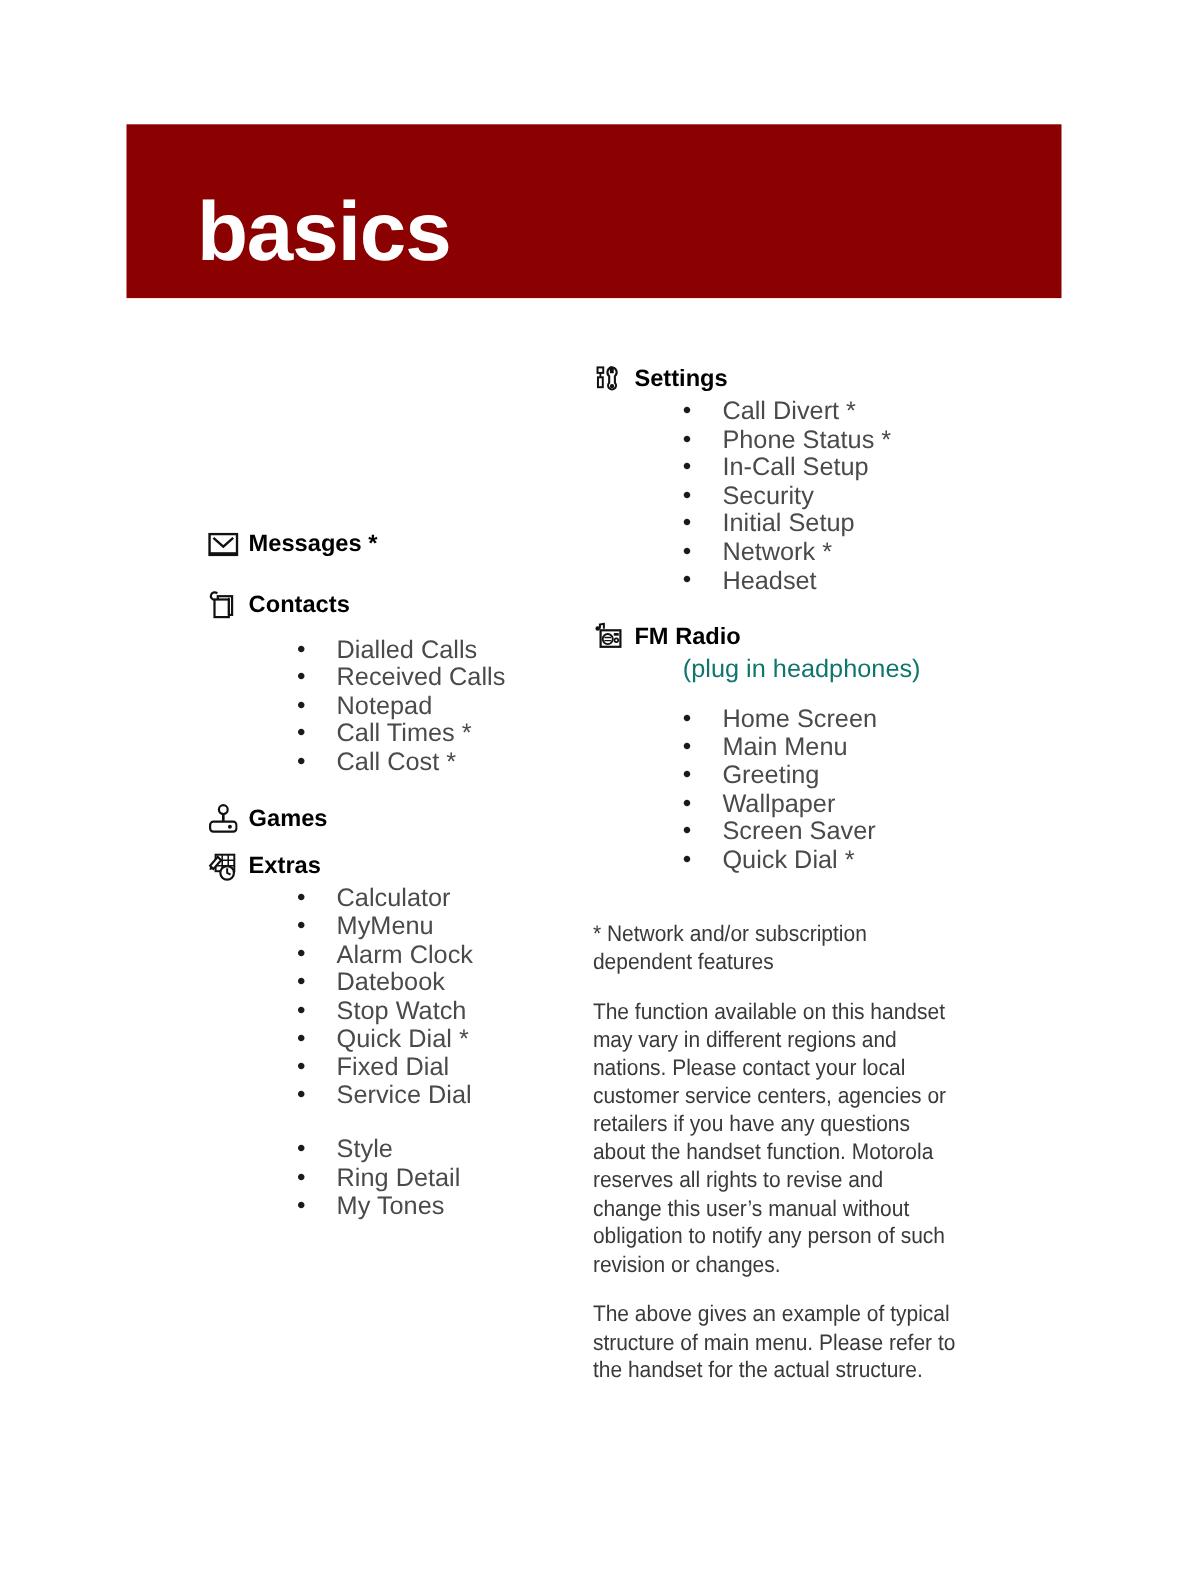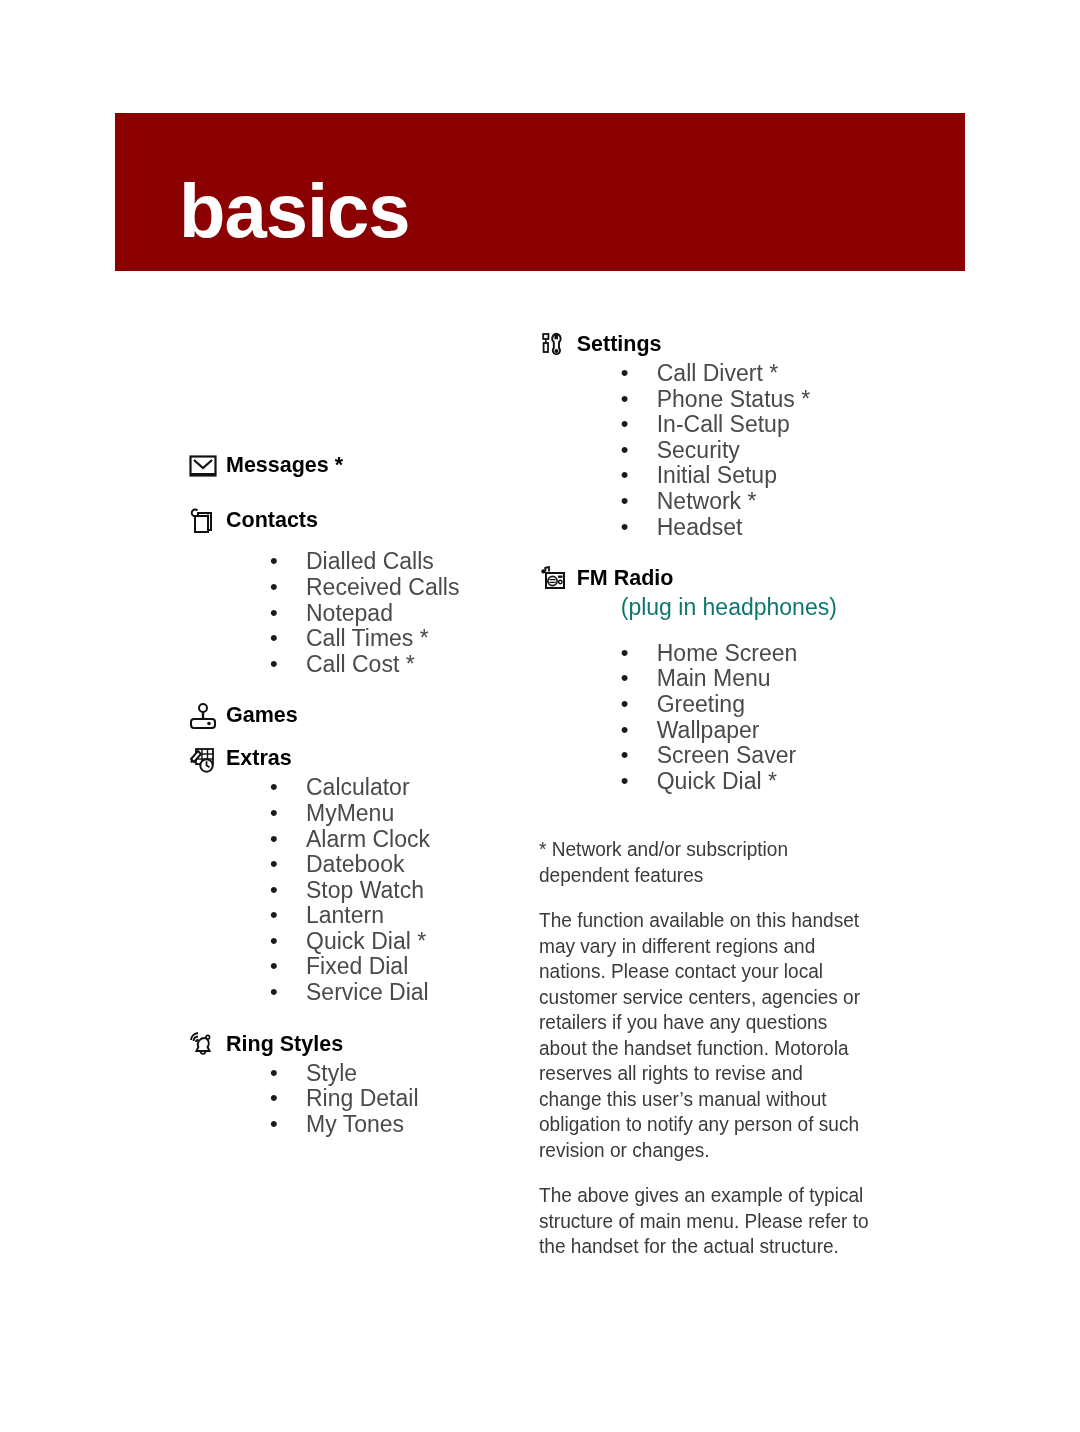--- a/index.html
+++ b/index.html
@@ -218,43 +218,29 @@
           </svg>
         </span>
         <span class="sec-title">Extras</span>
       </div>
       <ul class="items">
         <li>Calculator</li>
         <li>MyMenu</li>
         <li>Alarm Clock</li>
         <li>Datebook</li>
         <li>Stop Watch</li>
-        <li>Lantern</li>
         <li>Quick Dial *</li>
         <li>Fixed Dial</li>
         <li>Service Dial</li>
       </ul>
     </div>
 
     <div class="gap-lg"></div>
 
     <div class="section">
-      <div class="sec-head">
-        <span class="sec-icon">
-          <svg width="28" height="27" viewBox="0 0 28 27">
-            <path d="M2 9 a8 8 0 0 1 7 -7" fill="none" stroke="#111" stroke-width="1.9"></path>
-            <path d="M4.5 10 a5 5 0 0 1 4.5 -4.5" fill="none" stroke="#111" stroke-width="1.9"></path>
-            <path d="M7 11 a2.5 2.5 0 0 1 2.3 -2.3" fill="none" stroke="#111" stroke-width="1.9"></path>
-            <path d="M17.5 7.5 a6.5 6.5 0 0 0 -8.2 8.6 L7.5 20 L20.5 20 L18.6 16 a6.5 6.5 0 0 0 -1.1 -8.5 Z" fill="#fff" stroke="#111" stroke-width="2"></path>
-            <circle cx="18.8" cy="6.2" r="1.8" fill="#fff" stroke="#111" stroke-width="1.6"></circle>
-            <path d="M11.5 21 a2.6 2.6 0 0 0 5 0" fill="#fff" stroke="#111" stroke-width="1.9"></path>
-          </svg>
-        </span>
-        <span class="sec-title">Ring Styles</span>
-      </div>
       <ul class="items">
         <li>Style</li>
         <li>Ring Detail</li>
         <li>My Tones</li>
       </ul>
     </div>
 
   </div>
 
   <div class="col-right">

